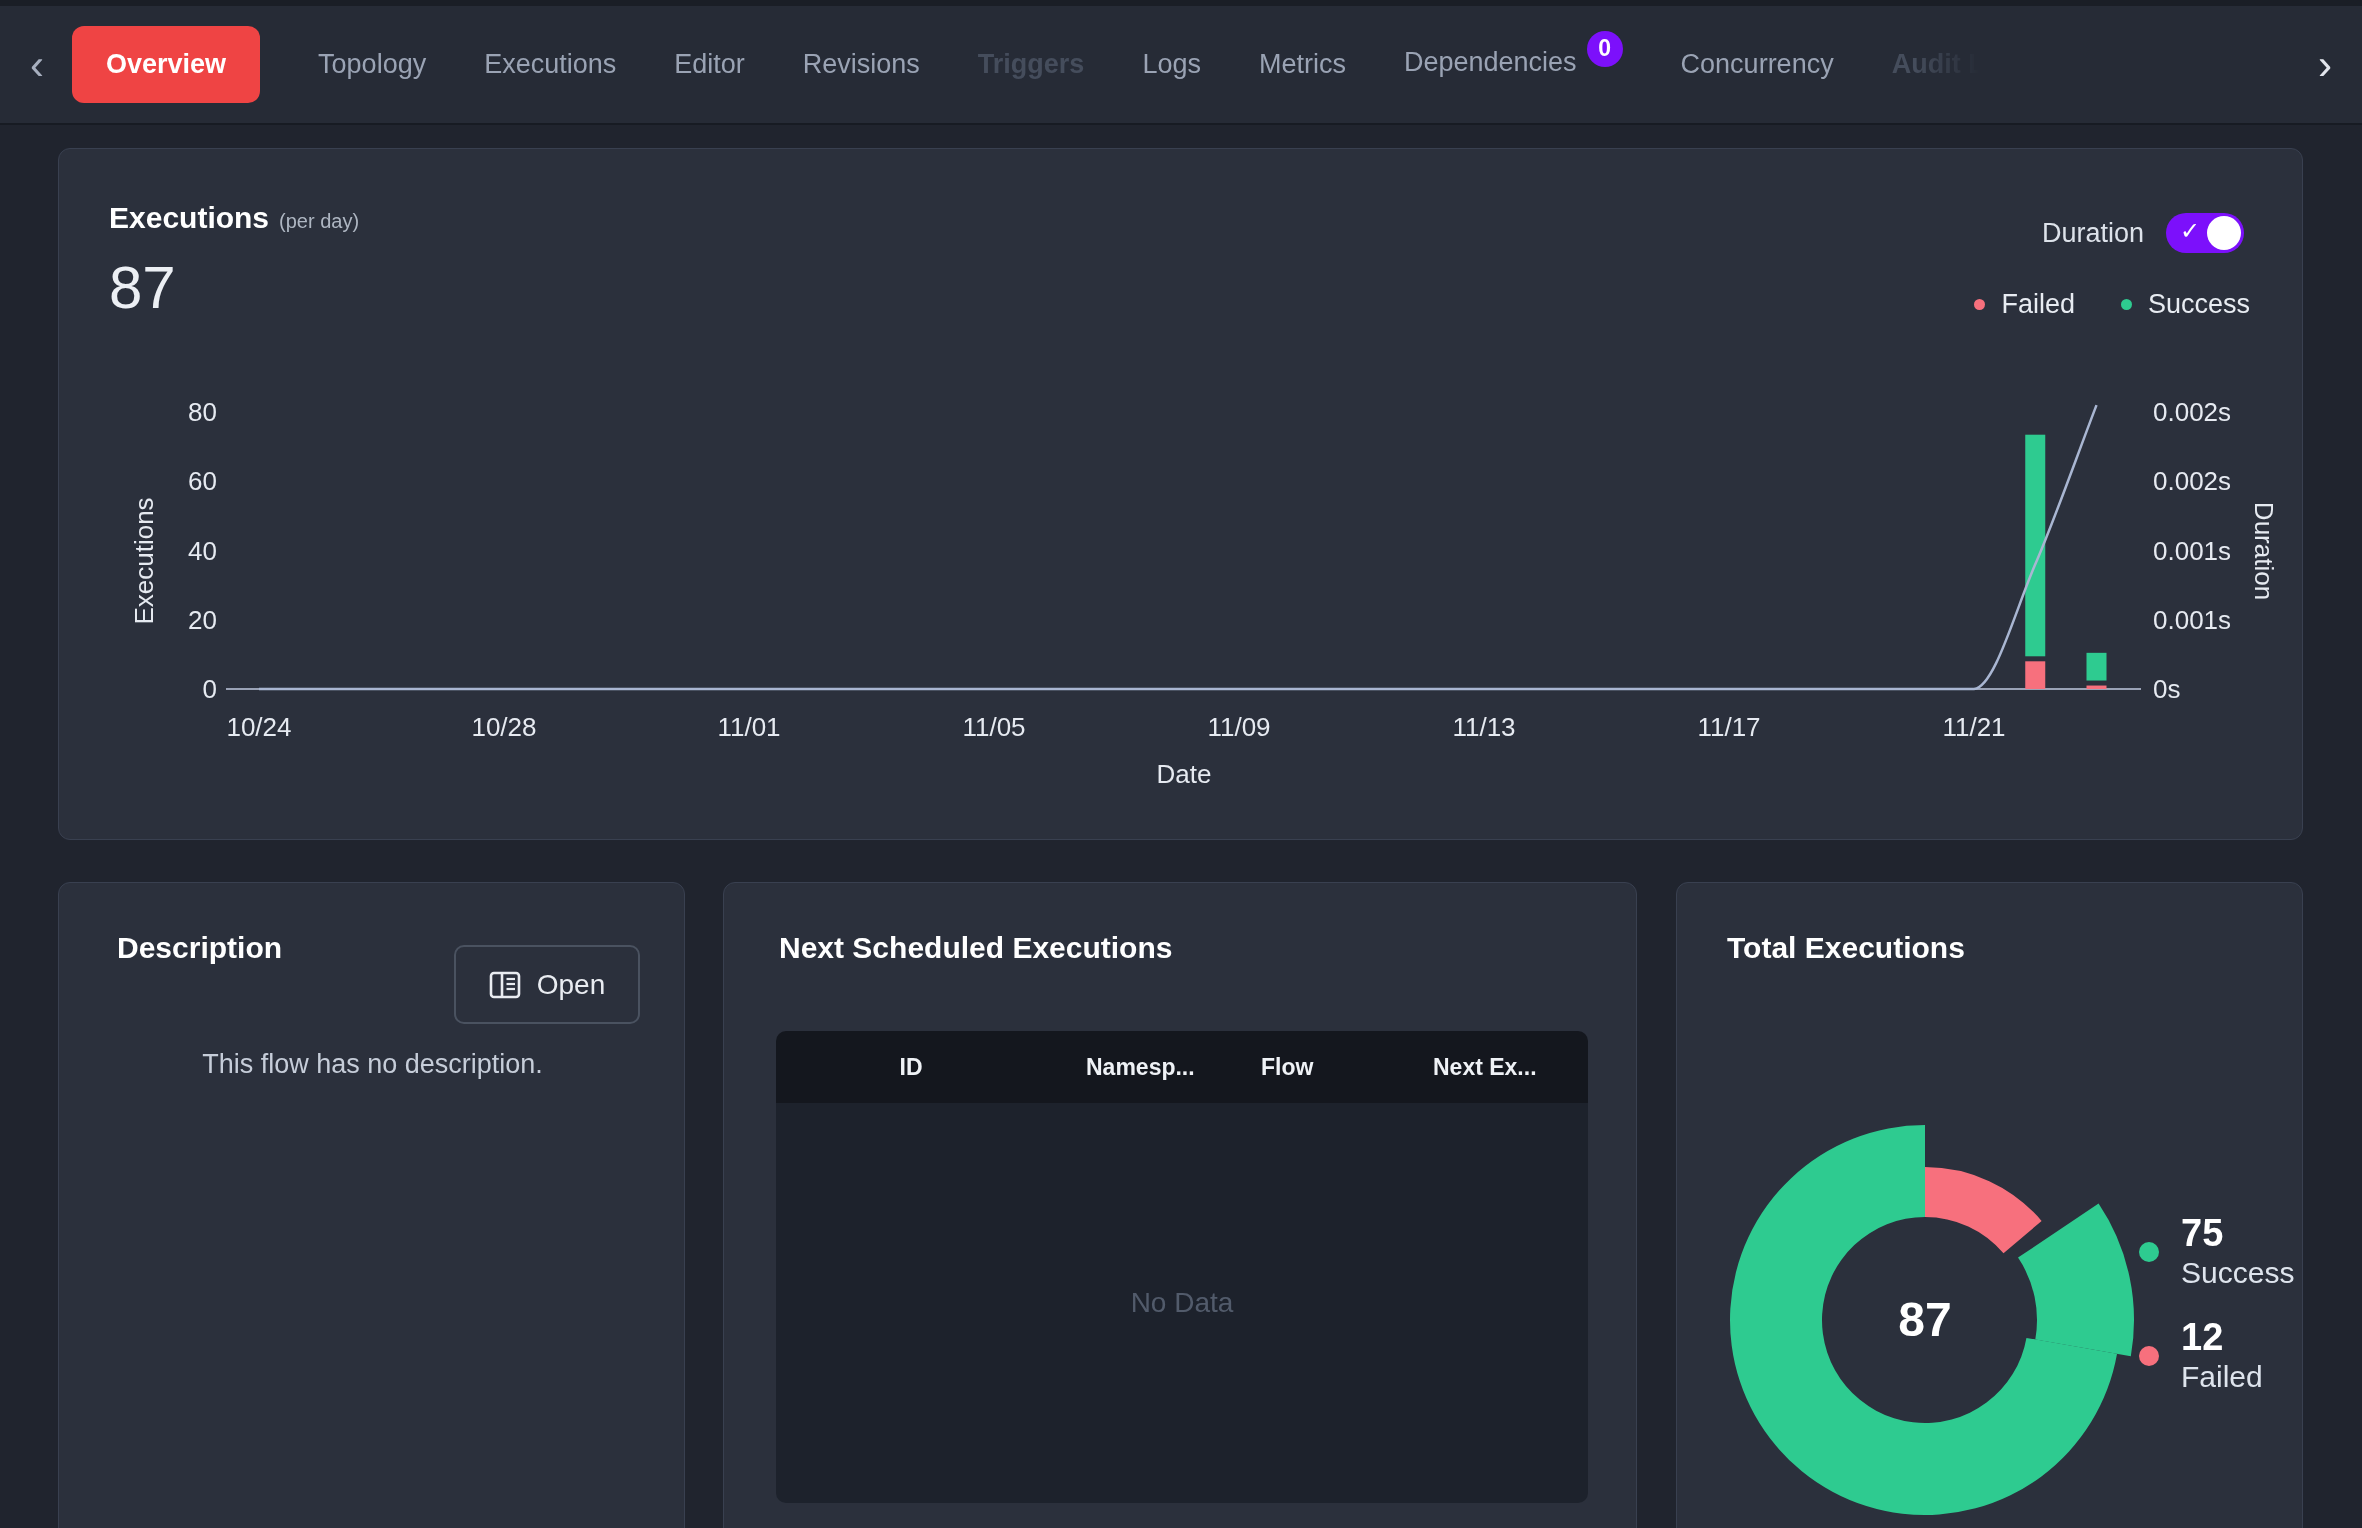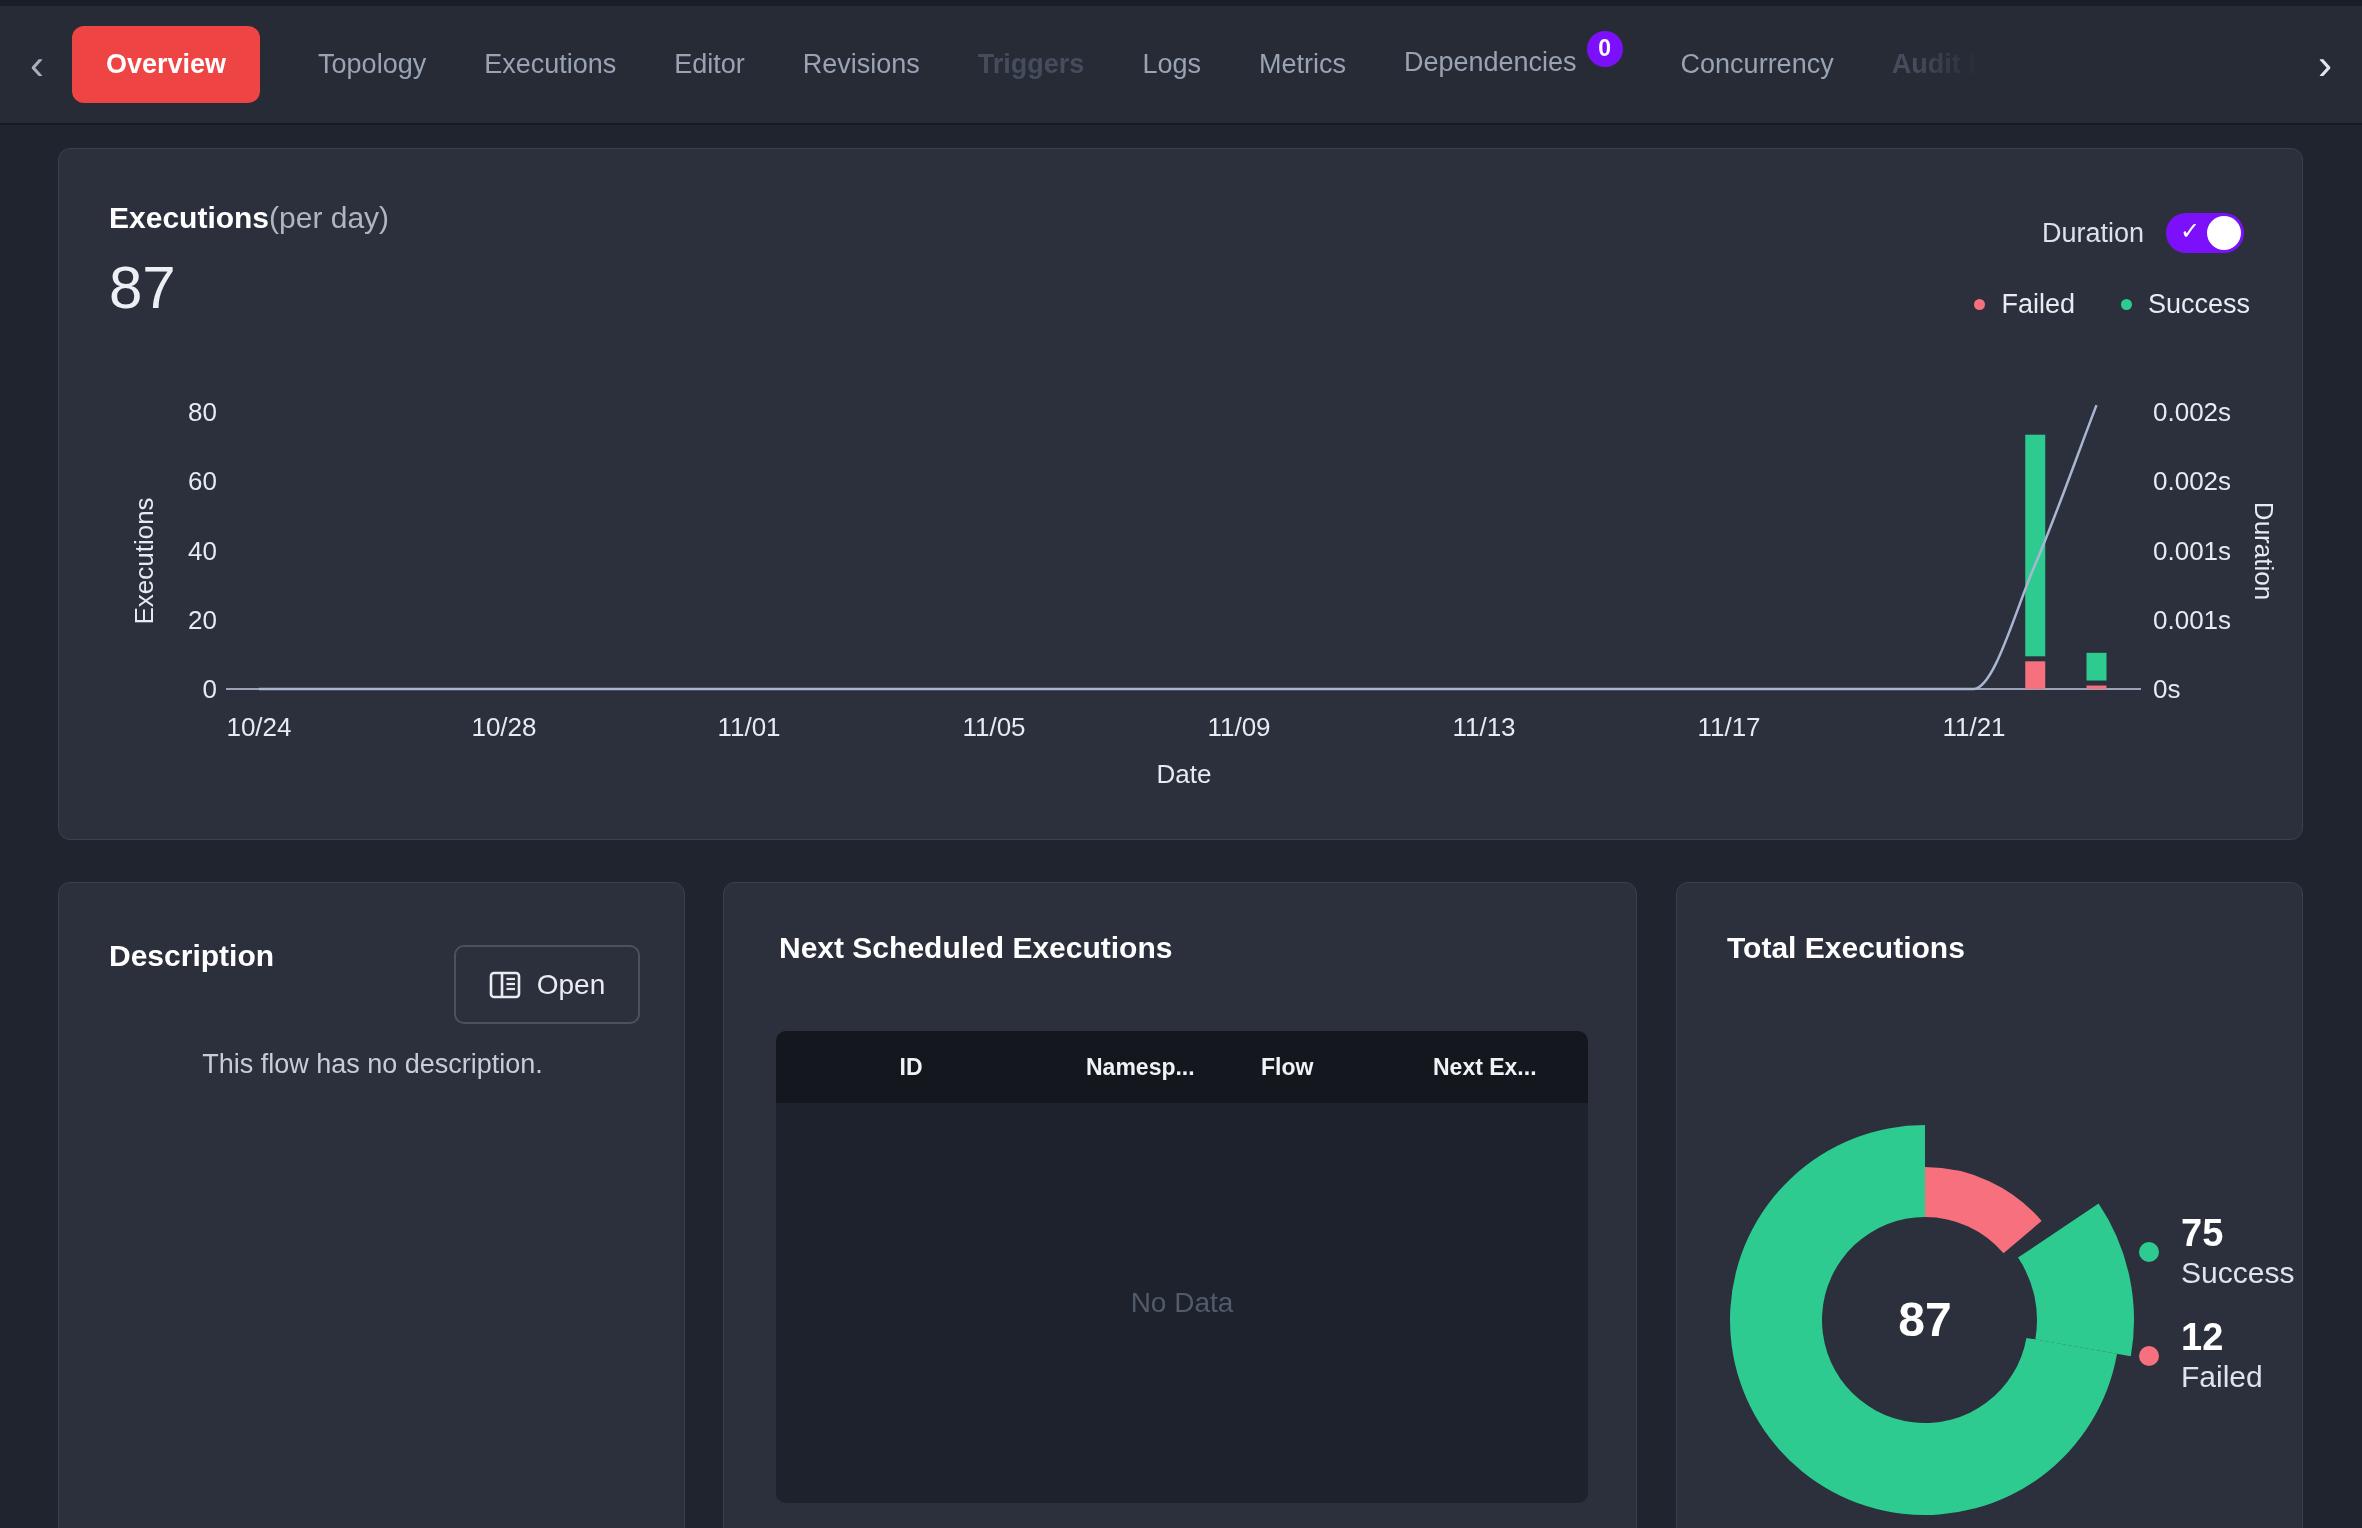--- a/index.html
+++ b/index.html
@@ -21,21 +21,21 @@
   .tab.disabled { color:#454D5C; font-weight:600; }
   .tab.fade { -webkit-mask-image:linear-gradient(90deg,#000 25%,transparent 95%);
                mask-image:linear-gradient(90deg,#000 25%,transparent 95%); }
   .badge { display:inline-flex; align-items:center; justify-content:center; width:36px; height:36px;
     border-radius:50%; background:#7C10FB; color:#fff; font-size:23px; font-weight:600;
     margin-left:10px; transform:translateY(-16px); }
 
   
   .card { position:absolute; background:#2B303C; border:1px solid #394050; border-radius:12px; }
   .card-title { font-size:30px; font-weight:700; color:#FFFFFF; }
-  .card-sub { font-size:30px; font-weight:400; color:#AEB6C2; }
+  .card-sub { font-size:20px; font-weight:400; color:#AEB6C2; margin-left:10px; }
 
   .exec-card  { left:58px;  top:148px; width:2245px; height:692px; }
   .desc-card  { left:58px;  top:882px; width:627px;  height:680px; }
   .sched-card { left:723px; top:882px; width:914px;  height:680px; }
   .total-card { left:1676px;top:882px; width:627px;  height:680px; }
 
   .exec-head { position:absolute; left:50px; top:52px; display:flex; align-items:baseline; }
   .big-number { position:absolute; left:50px; top:104px; font-size:60px; font-weight:400; color:#ECEFF4; }
 
   .duration-ctl { position:absolute; right:58px; top:64px; display:flex; align-items:center; gap:22px; }
@@ -46,21 +46,21 @@
 
   .exec-legend { position:absolute; right:52px; top:140px; display:flex; align-items:center; gap:46px; }
   .legend-item { display:flex; align-items:center; gap:16px; cursor:pointer; }
   .dot { width:11px; height:11px; border-radius:50%; }
   .legend-item span.lbl { font-size:27px; color:#E8ECF2; }
 
   .chart-wrap { position:absolute; left:0; top:242px; width:2245px; height:430px;margin-left:20px; }
   .chart-wrap svg text { font-family:"Liberation Sans", sans-serif; }
 
   
-  .desc-title { position:absolute; left:50px; top:48px;margin-top:8px; }
+  .desc-title { position:absolute; left:58px; top:48px; }
   .open-btn { position:absolute; right:44px; top:62px; width:186px; height:79px;
     background:transparent; border:2px solid #4A5260; border-radius:10px;
     display:flex; align-items:center; justify-content:center; gap:16px;
     color:#E9ECF1; font-size:28px; font-family:inherit; cursor:pointer; }
   .desc-body { position:absolute; left:2px; right:0; top:166px; text-align:center;
     font-size:27px; color:#C6CDD9; }
 
   
   .sched-title { position:absolute; left:55px; top:48px; }
   .sched-table { position:absolute; left:52px; top:148px; width:812px; }

